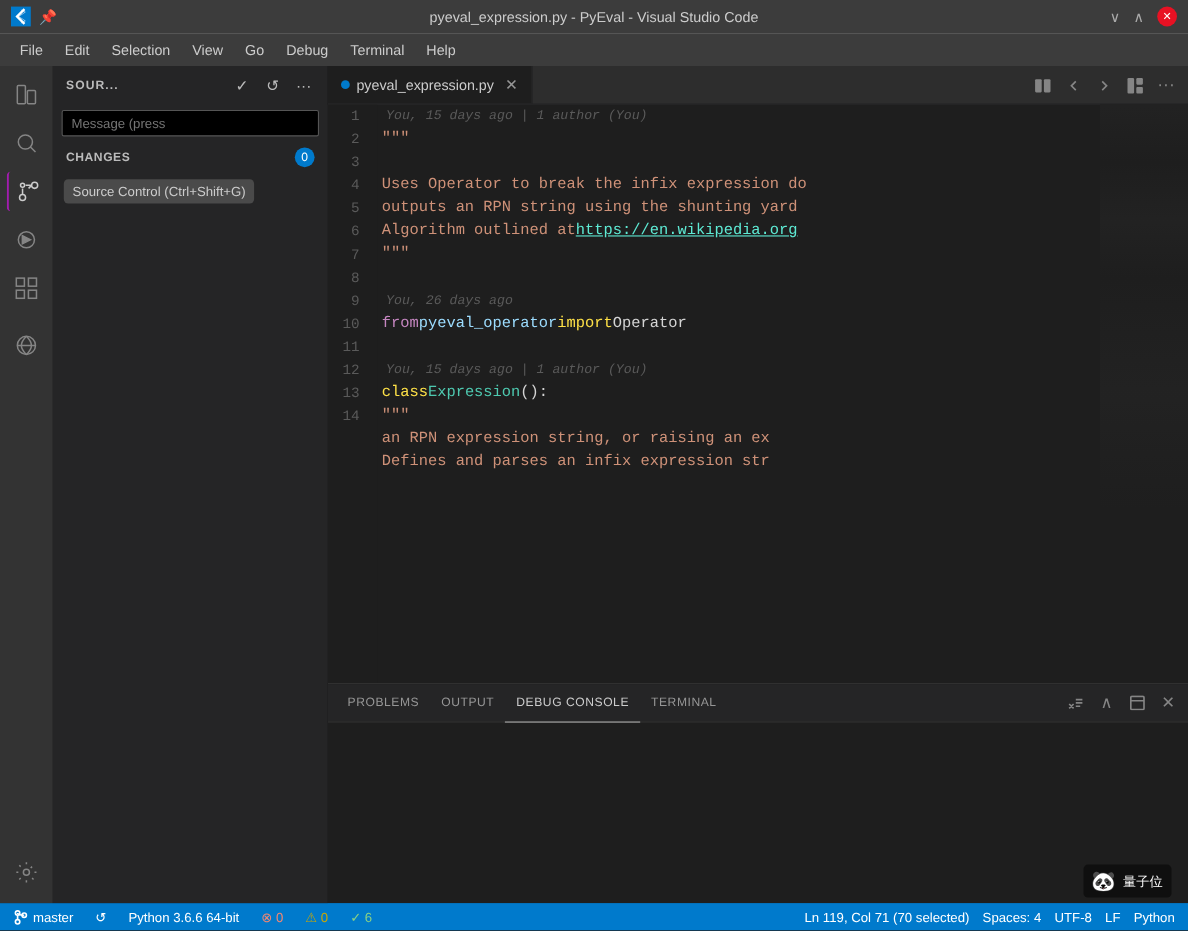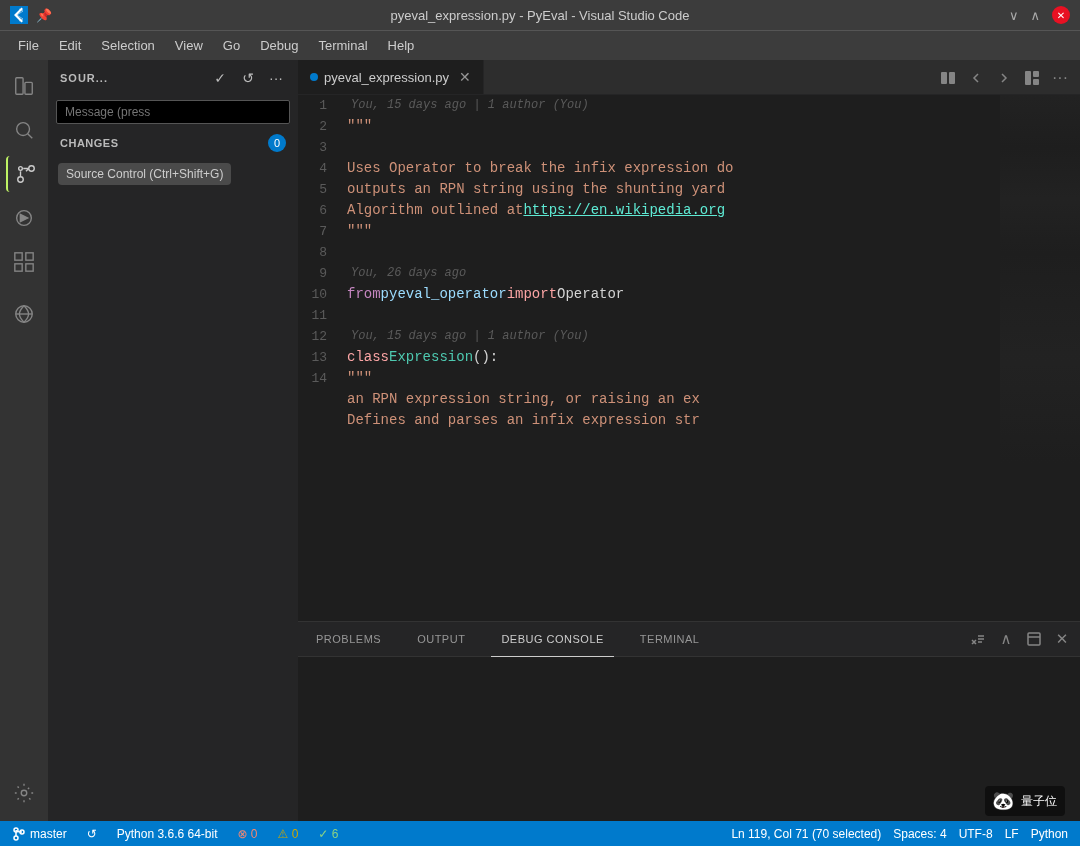--- a/index.html
+++ b/index.html
@@ -317,21 +317,21 @@
     .code-line {
       height: 21px;
       display: flex;
       align-items: center;
       white-space: nowrap;
     }
     .empty-line { height: 21px; }
 
     
     .kw-string { color: #ce9178; }
-    .kw-keyword { color: #fca5a5; }
+    .kw-keyword { color: #fde047; }
     .kw-class-name { color: #4ec9b0; }
     .kw-normal { color: #d4d4d4; }
     .kw-link { color: #5eead4; text-decoration: underline; }
     .kw-module { color: #9cdcfe; }
     .kw-from { color: #c586c0; }
 
     
     .minimap {
       width: 80px;
       background: #1e1e1e;
@@ -358,21 +358,21 @@
       flex-direction: column;
       flex-shrink: 0;
     }
     .panel-tabs {
       height: 35px;
       display: flex;
       align-items: center;
       background: #252526;
       border-bottom: 1px solid #333;
       padding: 0 8px;
-      gap: 16px;
+      gap: 0;
     }
     .panel-tab {
       padding: 0 10px;
       height: 35px;
       display: flex;
       align-items: center;
       font-size: 11px;
       color: #969696;
       cursor: pointer;
       letter-spacing: 0.5px;
@@ -489,21 +489,21 @@
         <rect x="3" y="3" width="8" height="18" rx="1"></rect>
         <rect x="13" y="8" width="8" height="13" rx="1"></rect>
       </svg>
     </div>
     <div class="activity-icon" title="Search">
       <svg width="22" height="22" viewBox="0 0 24 24" fill="none" stroke="#858585" stroke-width="1.5">
         <circle cx="11" cy="11" r="7"></circle>
         <line x1="16" y1="16" x2="21" y2="21"></line>
       </svg>
     </div>
-    <div class="activity-icon active" title="Source Control (Ctrl+Shift+G)" style="border-left:2px solid #bef264;padding-left:2px;">
+    <div class="activity-icon active" title="Source Control (Ctrl+Shift+G)" style="border-left:2px solid #a21caf;padding-left:2px;">
       <svg width="22" height="22" viewBox="0 0 24 24" fill="none" stroke="#cccccc" stroke-width="1.5">
         <circle cx="6" cy="18" r="3"></circle>
         <circle cx="18" cy="6" r="3"></circle>
         <circle cx="6" cy="6" r="2"></circle>
         <path d="M6 15V9M9 6h6"></path>
         <path d="M15 6l-3 3"></path>
       </svg>
       <div class="tooltip">Source Control (Ctrl+Shift+G)</div>
     </div>
     <div class="activity-icon" title="Run and Debug">

